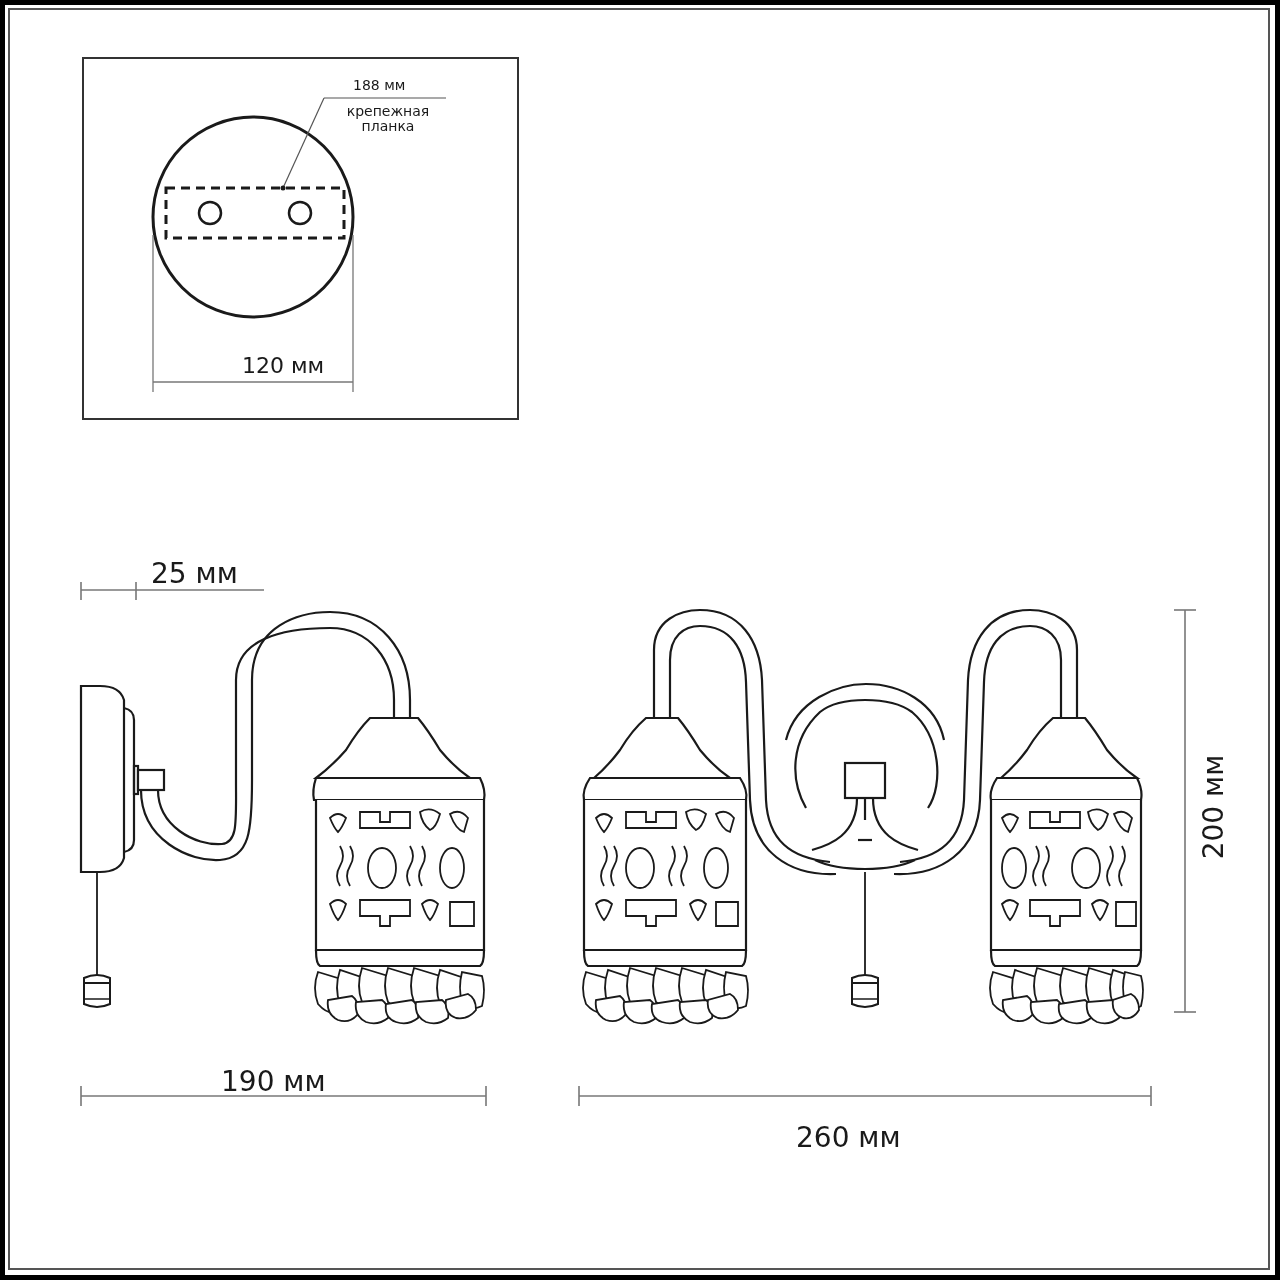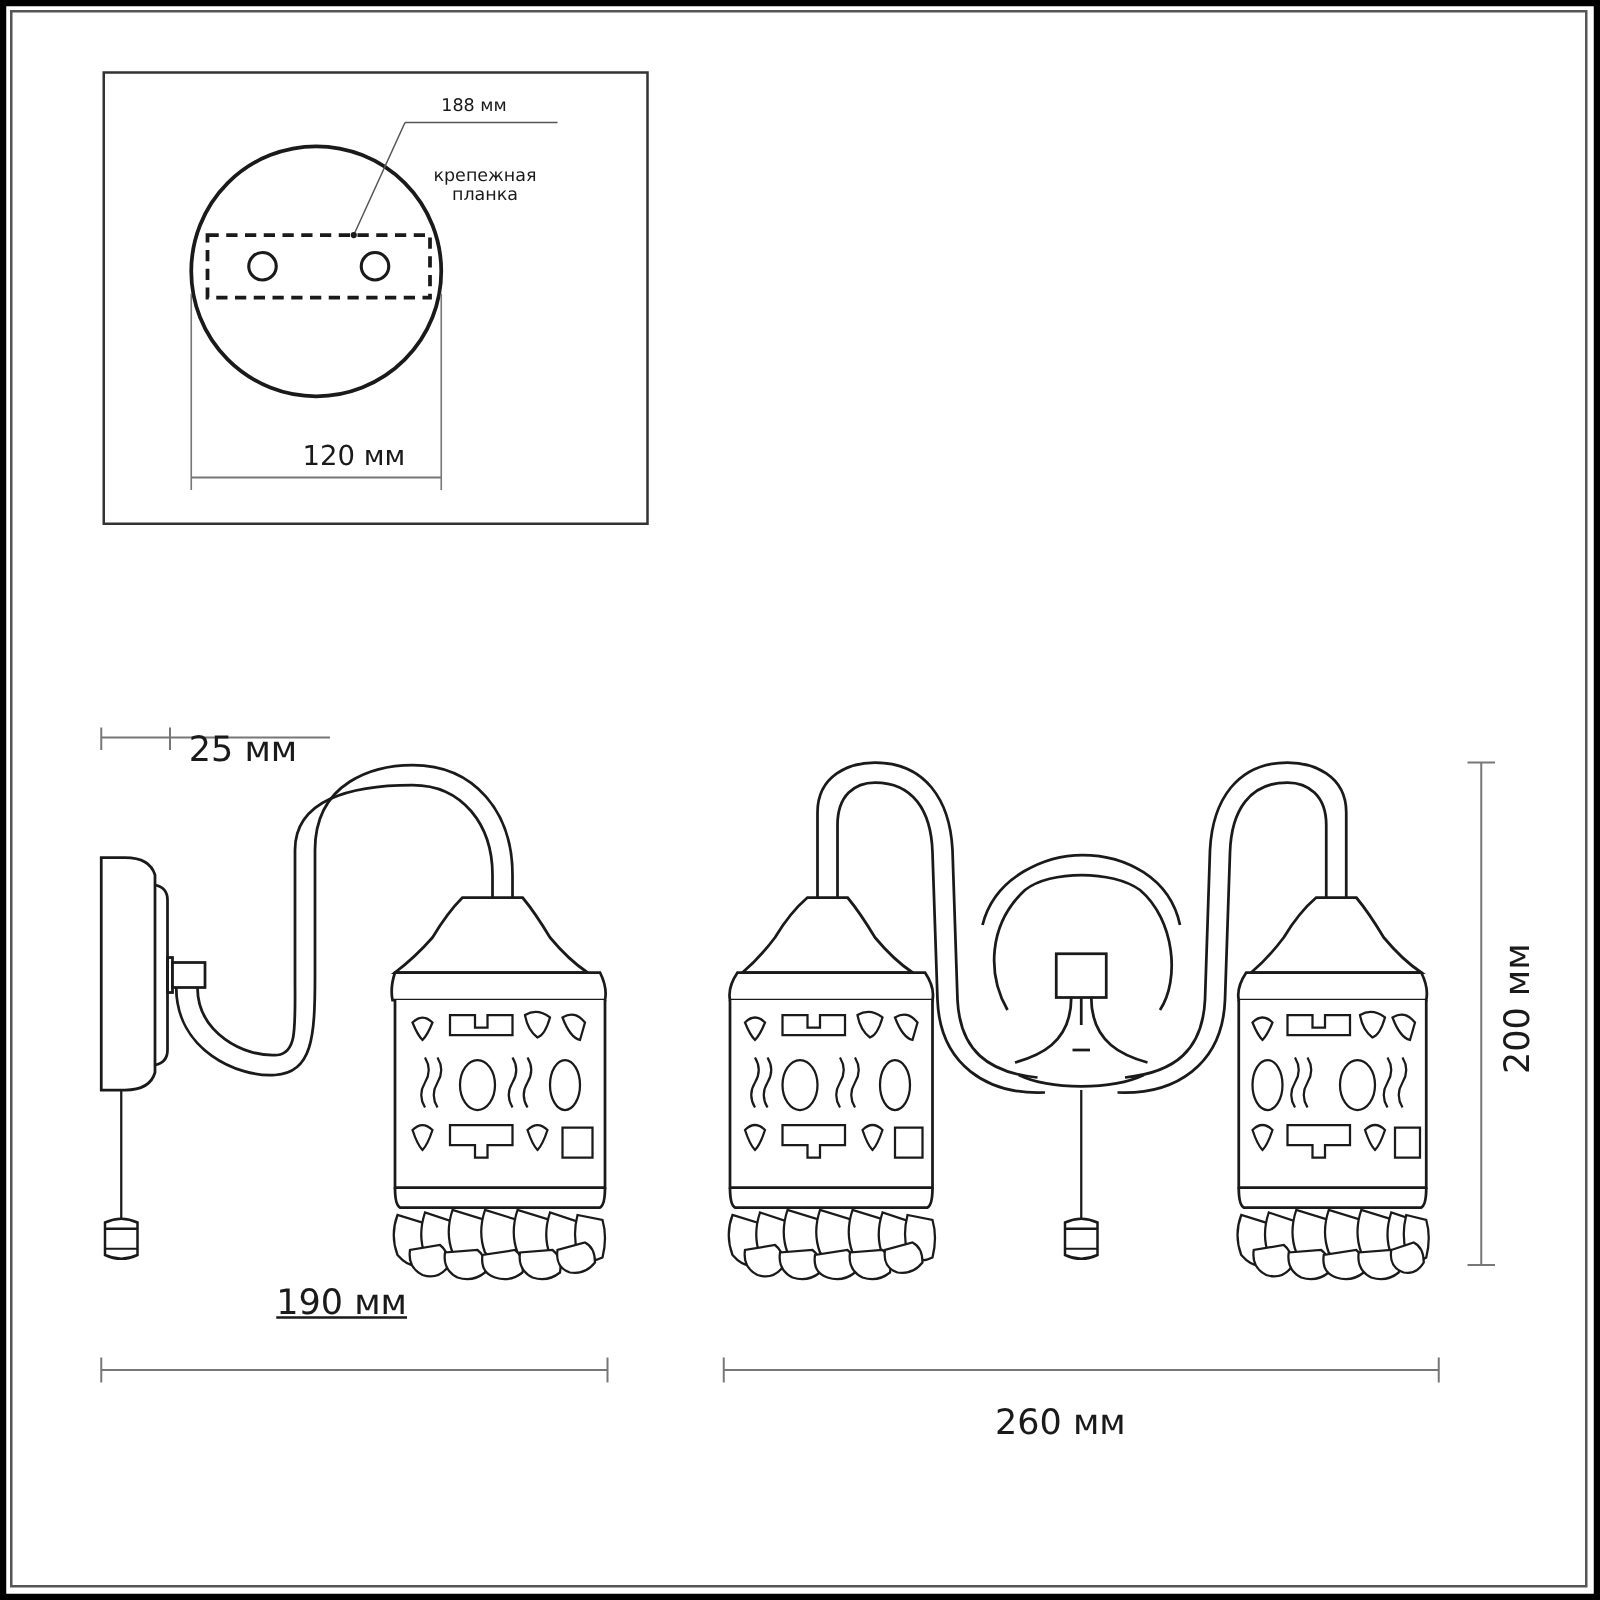--- a/index.html
+++ b/index.html
@@ -205,22 +205,22 @@
     <line x1="579" y1="1096" x2="1151" y2="1096"></line>
     <line x1="579" y1="1086" x2="579" y2="1106"></line>
     <line x1="1151" y1="1086" x2="1151" y2="1106"></line>
     <line x1="1185" y1="610" x2="1185" y2="1012"></line>
     <line x1="1174" y1="610" x2="1196" y2="610"></line>
     <line x1="1174" y1="1012" x2="1196" y2="1012"></line>
   </g>
 </svg>
 
 <div class="lbl lbl-sm" style="left:353px; top:78px;">188 мм</div>
-<div class="lbl lbl-note" style="left:330px; top:104px; width:116px;margin-top:30px;">
+<div class="lbl lbl-note" style="left:330px; top:104px; width:116px;">
   <div>крепежная</div>
   <div>планка</div>
 </div>
 <div class="lbl lbl-md" style="left:205px; top:355px;margin-left:37px;">120 мм</div>
 
-<div class="lbl lbl-lg" style="left:151px; top:586px;">25 мм</div>
-<div class="lbl lbl-lg" style="left:221px; top:1028px;text-decoration:underline;">190  мм</div>
+<div class="lbl lbl-lg" style="left:151px; top:560px;">25 мм</div>
+<div class="lbl lbl-lg" style="left:221px; top:1068px;">190  мм</div>
 <div class="lbl lbl-lg" style="left:796px; top:1124px;">260  мм</div>
 <div class="lbl lbl-lg lbl-vert" style="left:1149px; top:793px; width:130px; text-align:center;">200 мм</div>
 
 </body></html>

